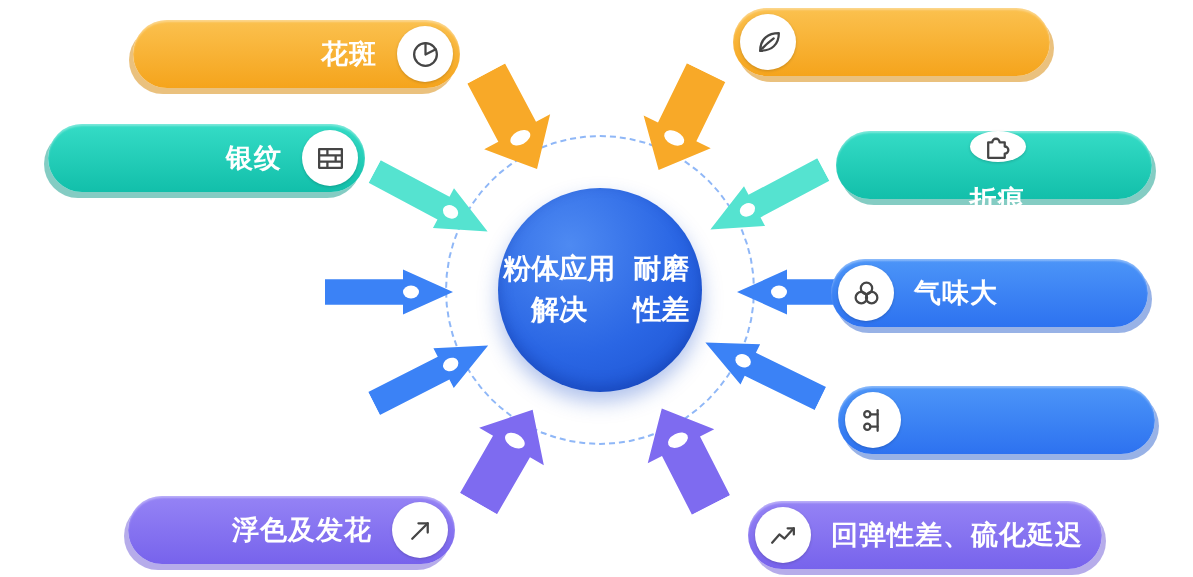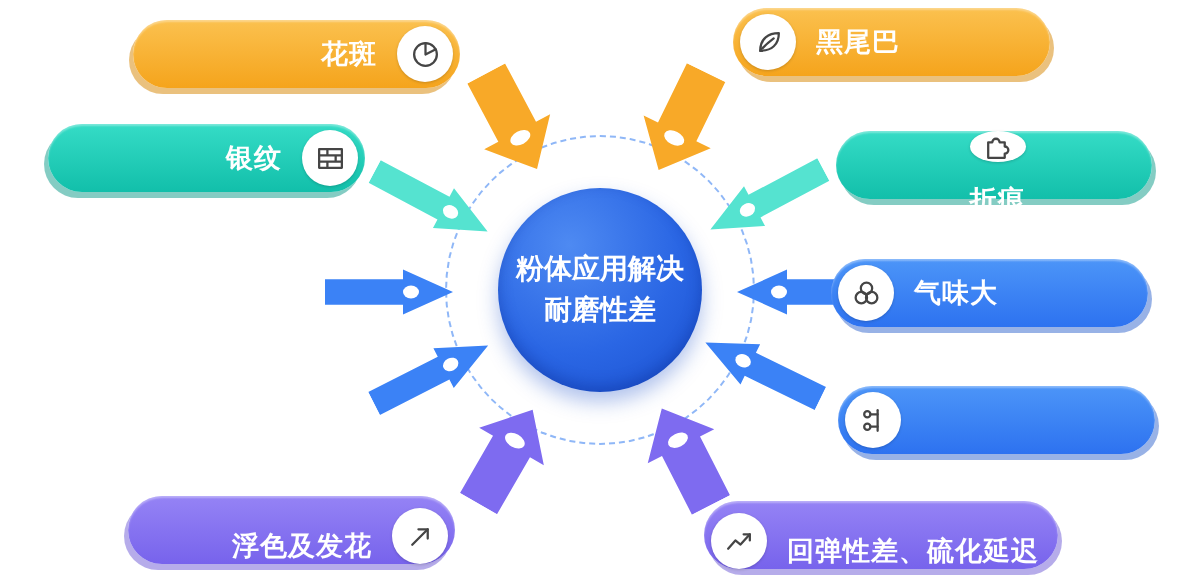--- a/index.html
+++ b/index.html
@@ -5,21 +5,21 @@
   * { margin:0; padding:0; box-sizing:border-box; }
   body { background:#ffffff; font-family:"Liberation Sans","DejaVu Sans",sans-serif; }
   .stage { position:relative; width:1193px; height:577px; background:#ffffff; overflow:hidden; }
 
   
   .ring { position:absolute; left:445px; top:135px; width:310px; height:310px;
           border:2px dashed #8fb7f7; border-radius:50%; }
 
   
   .center-circle { position:absolute; left:498px; top:188px; width:204px; height:204px;
-     border-radius:50%; color:#fff; display:flex; flex-direction:column; align-items:center;
+     border-radius:50%; color:#fff; display:flex; align-items:center;
      justify-content:center; text-align:center; font-weight:bold; font-size:28px; line-height:1.45;
      background:radial-gradient(circle at 35% 28%, #4e8af2 0%, #2a66e4 55%, #1a50cf 100%);
      box-shadow:0 10px 20px rgba(30,80,200,.35), inset 0 -6px 14px rgba(10,40,140,.35); }
 
   
   .arrow { position:absolute; }
   .arrow svg { display:block; width:100%; height:100%; }
   .arrow.orange { color:#f8a928; }
   .arrow.teal   { color:#55e3d0; }
   .arrow.blue   { color:#3b82f6; }
@@ -27,21 +27,21 @@
 
   
   .pill { position:absolute; height:68px; border-radius:40px; display:flex; align-items:center;
           gap:20px; color:#fff; font-weight:bold; font-size:27px; letter-spacing:1px;
           box-shadow: inset 0 2px 2px rgba(255,255,255,.35), var(--sx,0) 6px 0 var(--shadow,rgba(0,0,0,.2)); }
   .pill.left  { --sx:-4px; justify-content:flex-end; padding-right:7px; }
   .pill.right { --sx:4px;  justify-content:flex-start; padding-left:7px; }
   .pill.orange { background:linear-gradient(180deg,#fbc14f,#f5a41c); --shadow:rgba(217,142,20,.55); }
   .pill.teal   { background:linear-gradient(180deg,#35dcc6,#12bfaa); --shadow:rgba(10,154,136,.5); }
   .pill.blue   { background:linear-gradient(180deg,#4c95f8,#2d72f0); --shadow:rgba(27,84,200,.45); }
-  .pill.purple { background:linear-gradient(180deg,#9583f5,#7763ec);align-items:flex-end; --shadow:rgba(94,72,208,.45); }
+  .pill.purple { background:linear-gradient(180deg,#9583f5,#7763ec); --shadow:rgba(94,72,208,.45); }
 
   .icon-circle { width:56px; height:56px; min-width:56px; border-radius:50%; background:#fff;
      display:flex; align-items:center; justify-content:center; box-shadow:0 1px 3px rgba(0,0,0,.18); }
   .icon-circle svg { width:31px; height:31px; fill:none; stroke:#454545; stroke-width:2.2;
      stroke-linecap:round; stroke-linejoin:round; }
 </style>
 </head>
 <body>
 
 <div class="stage">
@@ -145,21 +145,20 @@
     </span>
   </div>
 
   <div class="pill orange right" style="left:733px; top:8px; width:317px;">
     <span class="icon-circle">
       <svg viewBox="0 0 30 30">
           <path d="M7 23 C7 11 15 6 25 6 C25 17 18 23 7 23 Z"></path>
           <path d="M7 23 C12 17 16 14 20 11"></path>
         </svg>
     </span>
-    <span>黑尾巴</span>
   </div>
 
   <div class="pill teal right" style="left:836px; top:131px; width:316px;flex-direction:column;">
     <span class="icon-circle">
       <svg viewBox="0 0 30 30">
           <path d="M6 11 h4 a3.5 3.5 0 1 1 7 0 h5 v4 a3.5 3.5 0 1 1 0 7 v4 H6 z"></path>
         </svg>
     </span>
     <span>折痕</span>
   </div>
@@ -179,21 +178,21 @@
     <span class="icon-circle">
       <svg viewBox="0 0 30 30">
           <path d="M19 5 V25"></path>
           <circle cx="9" cy="9" r="3"></circle>
           <circle cx="9" cy="21" r="3"></circle>
           <path d="M12 9 h7 M12 21 h7"></path>
         </svg>
     </span>
   </div>
 
-  <div class="pill purple right" style="left:704px; top:501px; width:354px;">
+  <div class="pill purple right" style="left:748px; top:501px; width:354px;">
     <span class="icon-circle">
       <svg viewBox="0 0 30 30">
           <path d="M4 22 L11 14 L16 18 L25 8"></path>
           <path d="M19 8 h6 v6"></path>
         </svg>
     </span>
     <span>回弹性差、硫化延迟</span>
   </div>
 
 </div>

